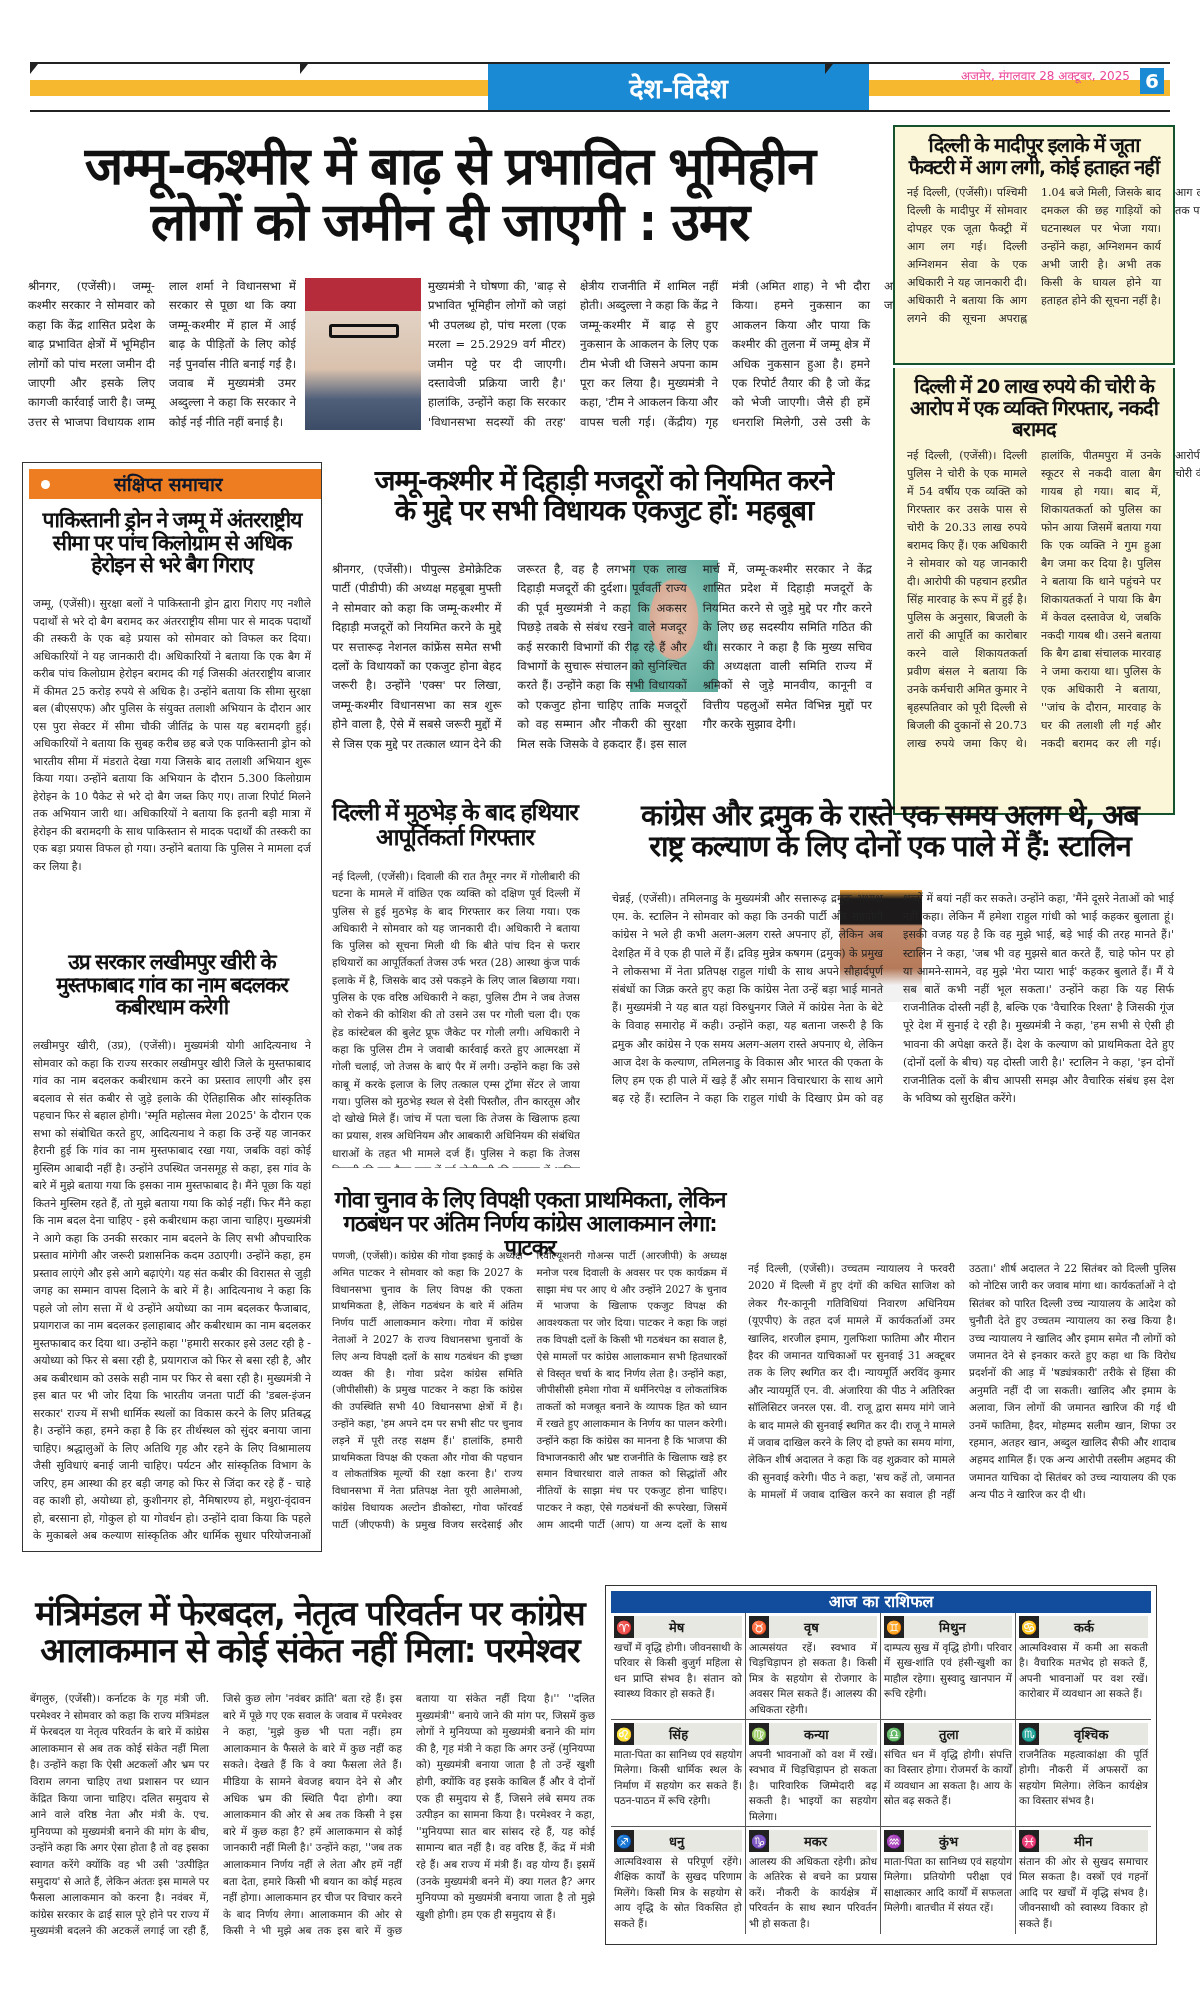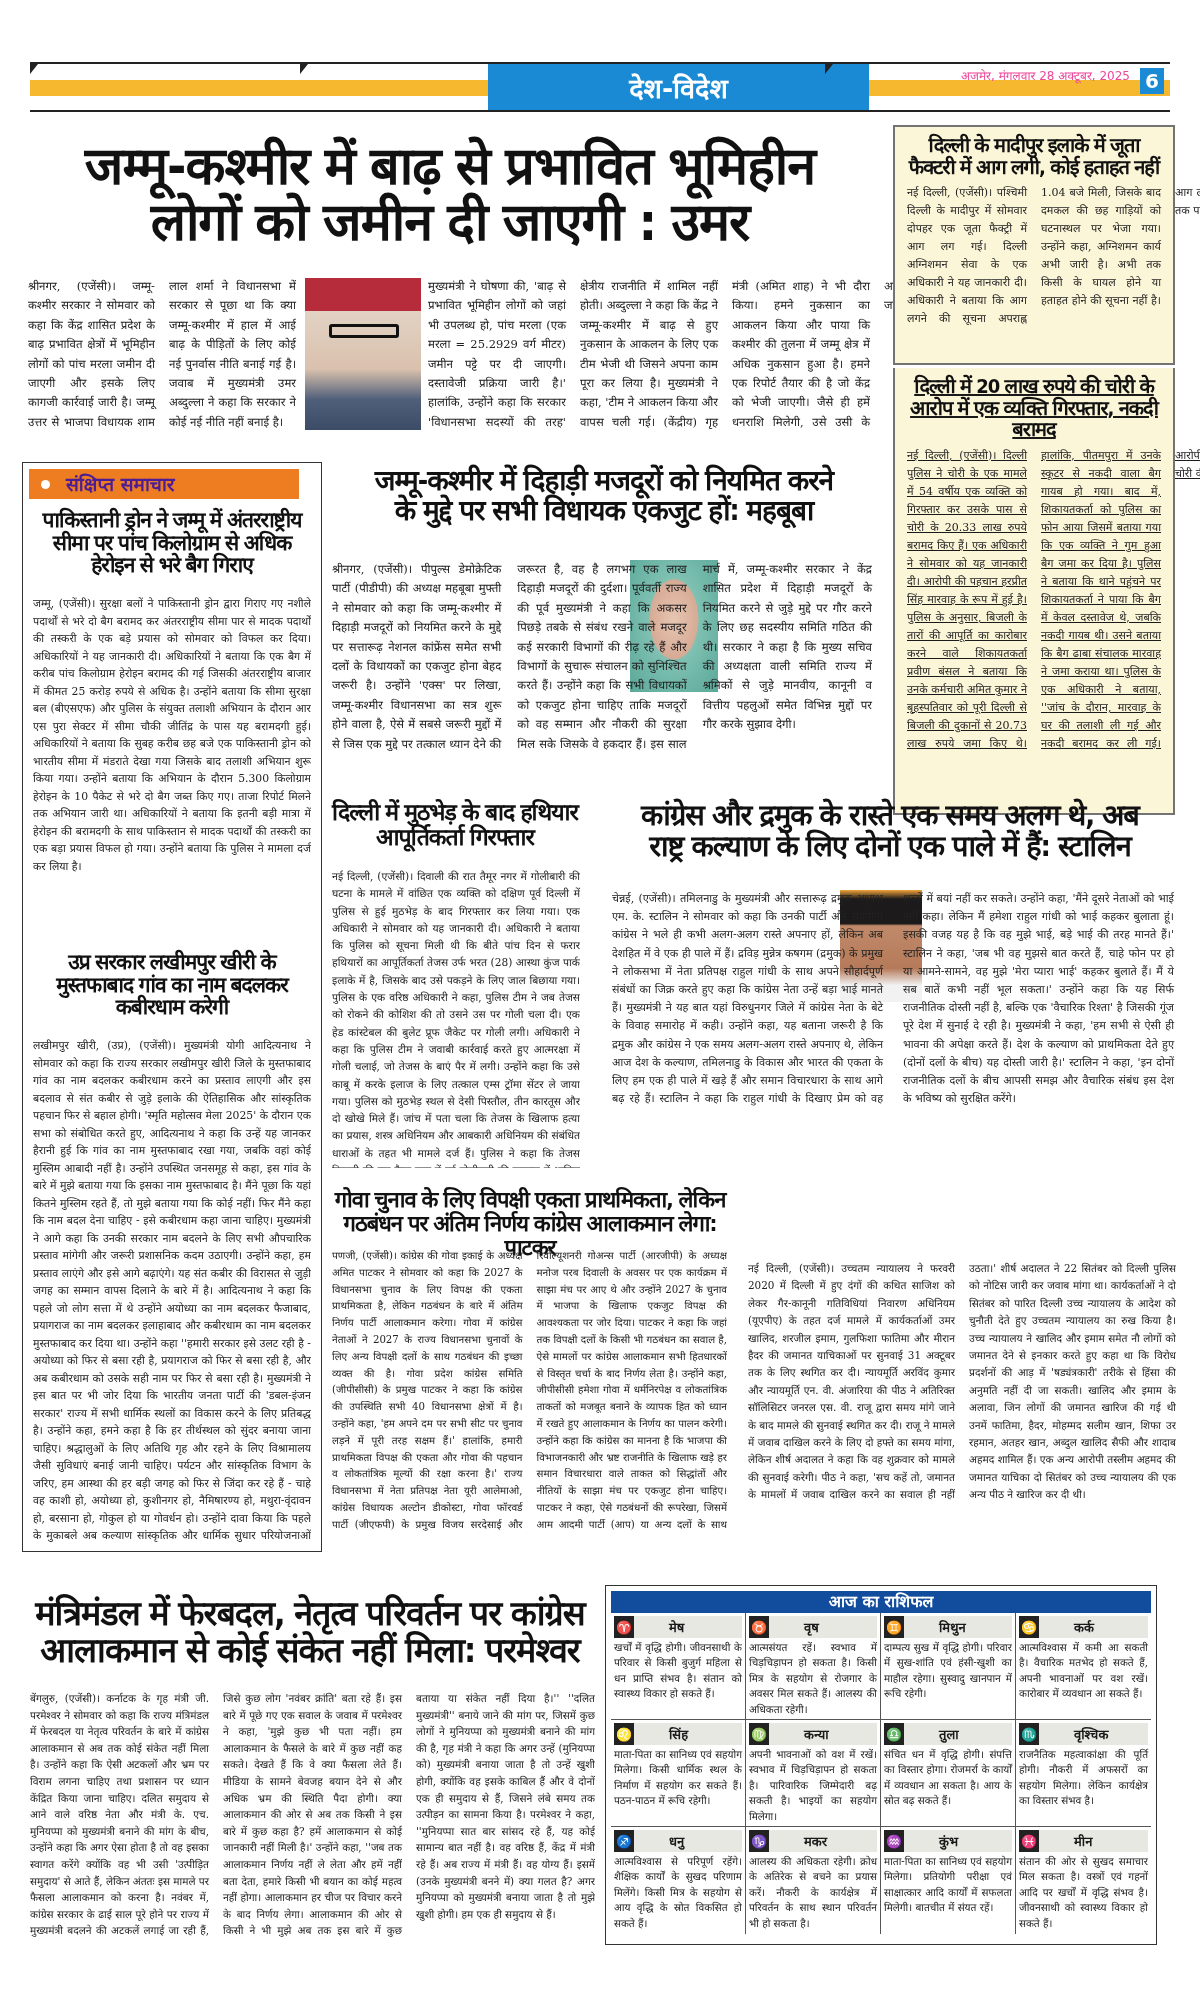--- a/index.html
+++ b/index.html
@@ -19,26 +19,26 @@
   .mast-wedge { position: absolute; top: 0; width: 0; height: 0; border-top: 10px solid #222; border-right: 8px solid transparent; }
 
   
   .hl { font-family: "DejaVu Sans Condensed", "DejaVu Sans", sans-serif; font-weight: bold; text-align: center; color: #111; letter-spacing: -1px; line-height: 1.08; }
   .body-text { font-size: 11.5px; line-height: 19.4px; text-align: justify; color: #222; }
   .cols2 { column-count: 2; column-gap: 14px; }
   .cols3 { column-count: 3; column-gap: 14px; }
   .photo { background: #d9c6b3; overflow: hidden; }
 
   
-  .side-box { background: #fcf6d8; border: 2px solid #737373; padding: 8px 12px; }
+  .side-box { background: #fcf6d8; border: 2px solid #14532d; padding: 8px 12px; }
   .side-hl { font-size: 20px; }
 
   
   .brief { left: 22px; top: 462px; width: 300px; height: 1090px; border: 1.5px solid #333; }
-  .brief-tab { position: absolute; left: 6px; top: 6px; width: 270px; height: 30px; background: #ee7d22; color: #4c1d95; font-family: "DejaVu Sans", sans-serif; font-weight: bold; font-size: 19px; display: flex; align-items: center; padding-left: 12px; }
+  .brief-tab { position: absolute; left: 6px; top: 6px; width: 292px; height: 30px; background: #ee7d22; color: #0f172a; font-family: "DejaVu Sans", sans-serif; font-weight: bold; font-size: 19px; display: flex; align-items: center; padding-left: 12px; gap: 48px; }
   .brief-tab .dot { width: 9px; height: 9px; border-radius: 50%; background: #fff; margin-right: 16px; }
 
   
   .rashi { left: 605px; top: 1585px; width: 552px; height: 360px; border: 1.5px solid #333; background: #fff; }
   .rashi-head { height: 22px; margin: 5px 5px 0 5px; background: #124c9c; color: #fff; text-align: center; font-family: "DejaVu Sans", sans-serif; font-weight: bold; font-size: 16px; line-height: 22px; }
   .rashi-grid { display: grid; grid-template-columns: repeat(4, 1fr); margin: 0 5px; }
   .rashi-cell { border-right: 1px solid #555; border-bottom: 1px solid #555; padding: 3px 3px 3px 3px; height: 107px; }
   .rashi-cell:nth-child(4n) { border-right: none; }
   .rashi-cell:nth-last-child(-n+4) { border-bottom: none; }
   .rashi-title { display: flex; align-items: center; background: #e8e8e2; height: 22px; margin-bottom: 2px; }
@@ -70,21 +70,21 @@
   <div style="position:absolute; left:24px; top:46px; width:70px; height:14px; border:3px solid #111; border-radius:3px;"></div>
 </div>
 
 <div class="abs body-text cols3" style="left:428px; top:277px; width:442px; height:160px;">मुख्यमंत्री ने घोषणा की, 'बाढ़ से प्रभावित भूमिहीन लोगों को जहां भी उपलब्ध हो, पांच मरला (एक मरला = 25.2929 वर्ग मीटर) जमीन पट्टे पर दी जाएगी। दस्तावेजी प्रक्रिया जारी है।' हालांकि, उन्होंने कहा कि सरकार 'विधानसभा सदस्यों की तरह' क्षेत्रीय राजनीति में शामिल नहीं होती। अब्दुल्ला ने कहा कि केंद्र ने जम्मू-कश्मीर में बाढ़ से हुए नुकसान के आकलन के लिए एक टीम भेजी थी जिसने अपना काम पूरा कर लिया है। मुख्यमंत्री ने कहा, 'टीम ने आकलन किया और वापस चली गई। (केंद्रीय) गृह मंत्री (अमित शाह) ने भी दौरा किया। हमने नुकसान का आकलन किया और पाया कि कश्मीर की तुलना में जम्मू क्षेत्र में अधिक नुकसान हुआ है। हमने एक रिपोर्ट तैयार की है जो केंद्र को भेजी जाएगी। जैसे ही हमें धनराशि मिलेगी, उसे उसी के अनुसार वितरित कर दिया जाएगा।</div>
 
 <div class="abs side-box" style="left:893px; top:125px; width:282px; height:240px;">
   <div class="hl side-hl">दिल्ली के मादीपुर इलाके में जूता फैक्टरी में आग लगी, कोई हताहत नहीं</div>
   <div class="body-text cols2" style="margin-top:6px; height:160px; font-size:11px; line-height:18px;">नई दिल्ली, (एजेंसी)। पश्चिमी दिल्ली के मादीपुर में सोमवार दोपहर एक जूता फैक्ट्री में आग लग गई। दिल्ली अग्निशमन सेवा के एक अधिकारी ने यह जानकारी दी। अधिकारी ने बताया कि आग लगने की सूचना अपराह्न 1.04 बजे मिली, जिसके बाद दमकल की छह गाड़ियों को घटनास्थल पर भेजा गया। उन्होंने कहा, अग्निशमन कार्य अभी जारी है। अभी तक किसी के घायल होने या हताहत होने की सूचना नहीं है। आग लगने के कारण का अभी तक पता नहीं चल पाया है।</div>
 </div>
 
-<div class="abs side-box" style="left:893px; top:368px; width:282px; height:447px; border-top:none;text-decoration:underline;">
+<div class="abs side-box" style="left:893px; top:368px; width:282px; height:447px; border-top:none;">
   <div class="hl side-hl">दिल्ली में 20 लाख रुपये की चोरी के आरोप में एक व्यक्ति गिरफ्तार, नकदी बरामद</div>
   <div class="body-text cols2" style="margin-top:6px; height:320px; font-size:11px; line-height:18px;">नई दिल्ली, (एजेंसी)। दिल्ली पुलिस ने चोरी के एक मामले में 54 वर्षीय एक व्यक्ति को गिरफ्तार कर उसके पास से चोरी के 20.33 लाख रुपये बरामद किए हैं। एक अधिकारी ने सोमवार को यह जानकारी दी। आरोपी की पहचान हरप्रीत सिंह मारवाह के रूप में हुई है। पुलिस के अनुसार, बिजली के तारों की आपूर्ति का कारोबार करने वाले शिकायतकर्ता प्रवीण बंसल ने बताया कि उनके कर्मचारी अमित कुमार ने बृहस्पतिवार को पूरी दिल्ली से बिजली की दुकानों से 20.73 लाख रुपये जमा किए थे। हालांकि, पीतमपुरा में उनके स्कूटर से नकदी वाला बैग गायब हो गया। बाद में, शिकायतकर्ता को पुलिस का फोन आया जिसमें बताया गया कि एक व्यक्ति ने गुम हुआ बैग जमा कर दिया है। पुलिस ने बताया कि थाने पहुंचने पर शिकायतकर्ता ने पाया कि बैग में केवल दस्तावेज थे, जबकि नकदी गायब थी। उसने बताया कि बैग ढाबा संचालक मारवाह ने जमा कराया था। पुलिस के एक अधिकारी ने बताया, ''जांच के दौरान, मारवाह के घर की तलाशी ली गई और नकदी बरामद कर ली गई। आरोपी ने लालच में आकर चोरी की थी।</div>
 </div>
 
 <div class="abs brief">
   <div class="brief-tab">
     <span class="dot"></span>
     <span>संक्षिप्त समाचार</span>
   </div>
   <div class="hl" style="position:absolute; left:10px; top:46px; width:278px; font-size:21px;">पाकिस्तानी ड्रोन ने जम्मू में अंतरराष्ट्रीय सीमा पर पांच किलोग्राम से अधिक हेरोइन से भरे बैग गिराए</div>

